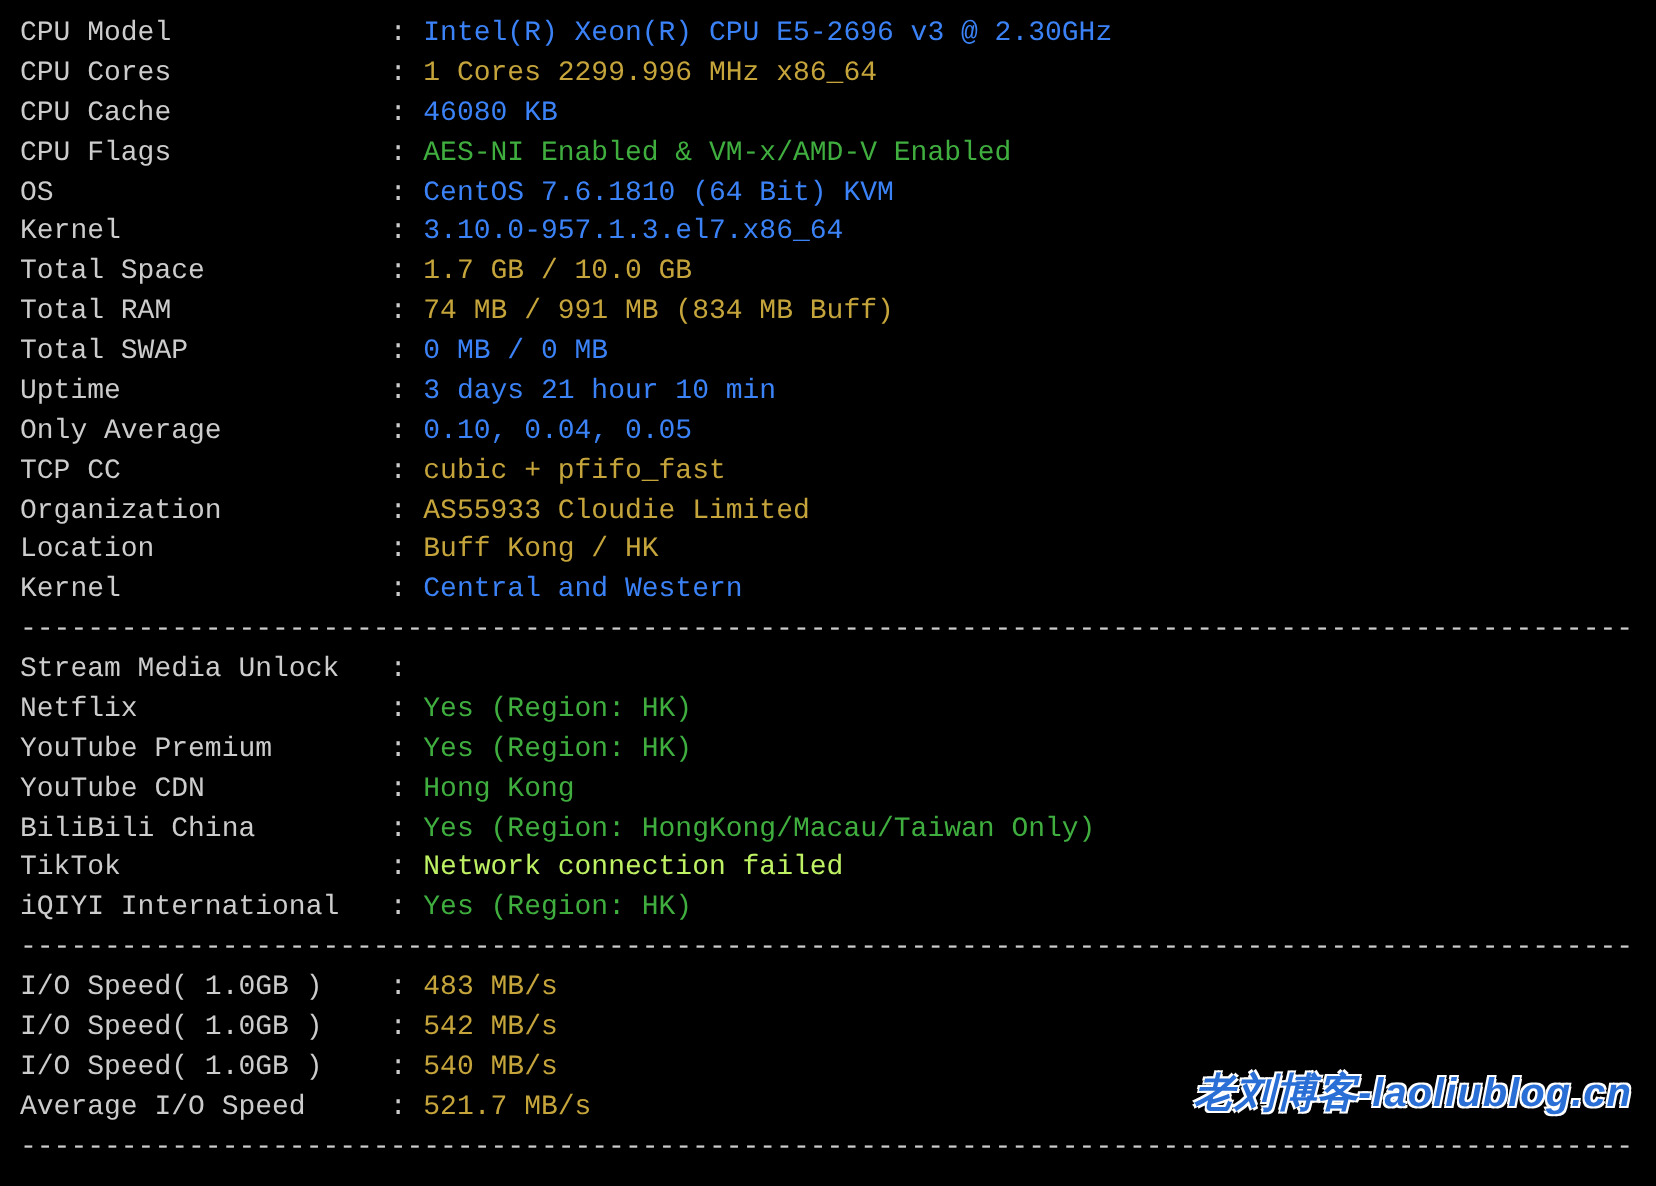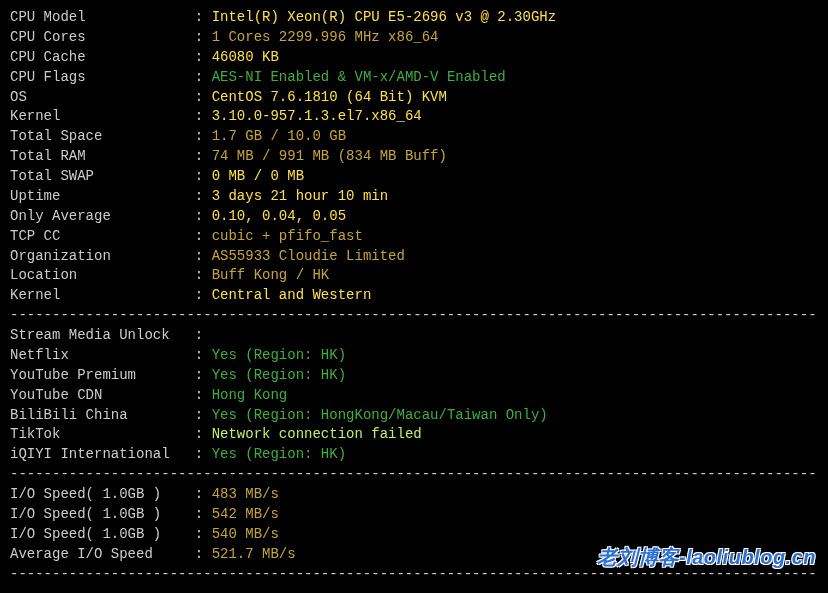--- a/index.html
+++ b/index.html
@@ -14,33 +14,33 @@
     height: 593px;
     box-sizing: border-box;
     position: relative;
     overflow: hidden;
   }
   .row {
     white-space: pre;
   }
   .lbl { color: #cccccc; }
   .col { color: #cccccc; }
-  .cy  { color: #fde047; } 
+  .cy  { color: #3b82f6; } 
   .gn  { color: #3fae3f; } 
   .yl  { color: #c5a53b; } 
   .rd  { color: #bef264; } 
   .dash-line {
     color: #cccccc;
     white-space: pre;
     overflow: hidden;
   }
   .watermark {
     position: absolute;
     right: 12px;
-    bottom: 22px;
+    bottom: 32px;
     font-family: "Arial Black", Arial, sans-serif;
     font-weight: 900;
     font-size: 20px;
     font-style: italic;
     letter-spacing: 0.5px;
     color: #2a6fd6;
     text-shadow:
       -1px -1px 0 #fff,
        1px -1px 0 #fff,
       -1px  1px 0 #fff,

